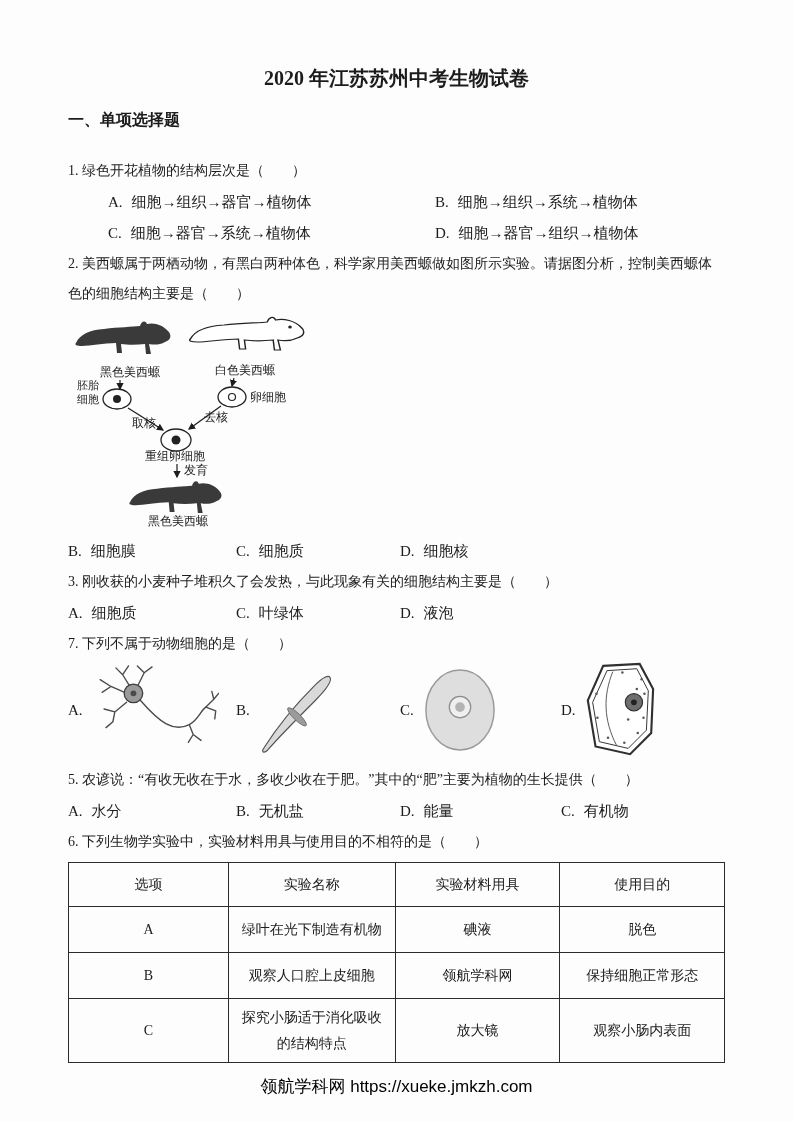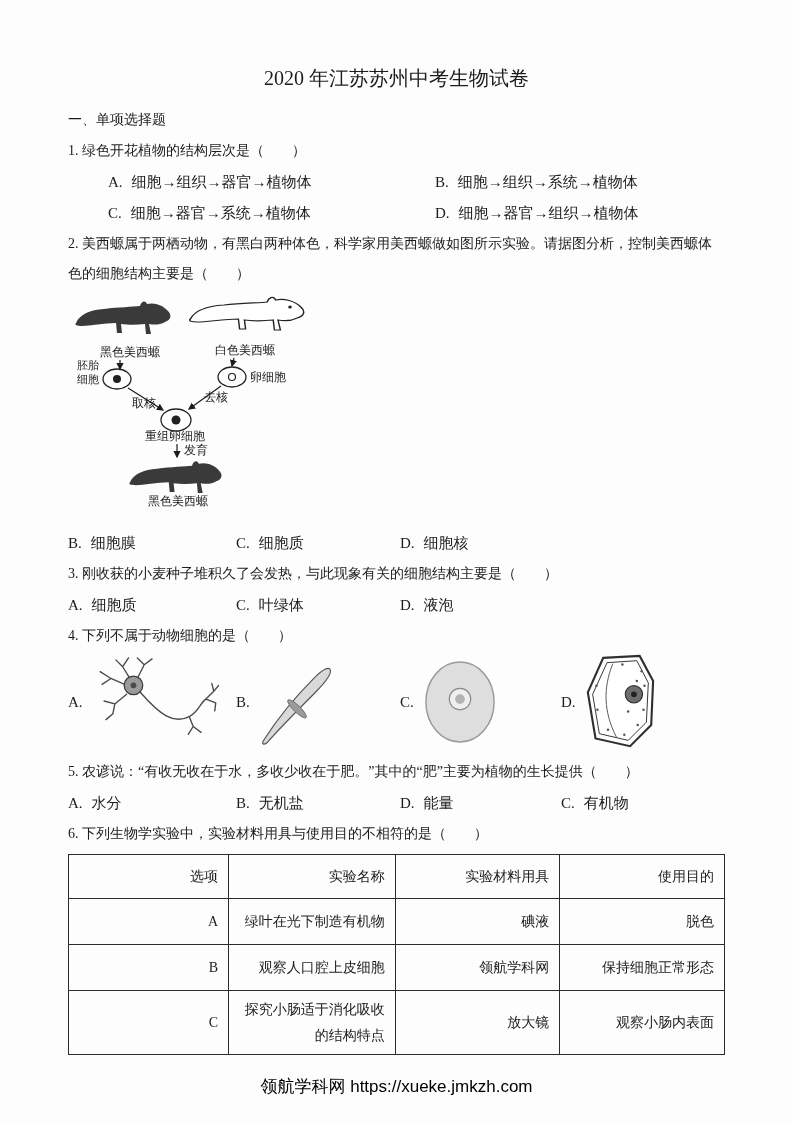--- a/index.html
+++ b/index.html
@@ -2,33 +2,33 @@
 <html><head>
 <meta charset="utf-8">
 <style>
   html,body{margin:0;padding:0;}
   body{
     width:793px;height:1122px;background:#fdfdfd;color:#1c1c1c;
     font-family:"Liberation Serif","DejaVu Serif",serif;
     position:relative;overflow:hidden;
   }
   .page{padding:64px 68px 0 68px;width:657px;}
-  .title{font-size:20px;font-weight:normal;text-align:center;line-height:28px;margin:0 0 16px 0;}
-  .section-header{font-size:14px;font-weight:normal;line-height:24px;margin:0 0 4px 0;}
+  .title{font-size:20px;font-weight:bold;text-align:center;line-height:28px;margin:0 0 16px 0;}
+  .section-header{font-size:16px;font-weight:bold;line-height:24px;margin:0 0 24px 0;}
   .qtext{font-size:14px;line-height:30px;margin:0;}
   .opt-row{display:grid;grid-template-columns:168px 164px 161px 1fr;font-size:15px;line-height:30px;margin:1px 0;}
   .opt-row.two-col{grid-template-columns:327px 1fr;margin-left:40px;}
   .opt{white-space:nowrap;}
   .opt .letter{display:inline-block;margin-right:9px;}
-  .diagram-wrap{height:217px;margin:4px 0 18px 0;}
+  .diagram-wrap{height:217px;margin:4px 0 6px 0;}
   .cells-row{display:grid;grid-template-columns:168px 164px 161px 1fr;align-items:center;height:98px;margin:2px 0 6px 0;}
   .cell-fig{display:flex;align-items:center;gap:8px;font-size:15px;}
   .q6-table{border-collapse:collapse;width:657px;margin-top:5px;table-layout:fixed;}
   .q6-table th,.q6-table td{
-    border:1px solid #2b2b2b;text-align:right;vertical-align:middle;
+    border:1px solid #2b2b2b;text-align:center;vertical-align:middle;
     font-weight:normal;font-size:14px;line-height:26px;padding:2px 10px;
   }
   .q6-table col.c1{width:24.4%;} .q6-table col.c2{width:25.4%;}
   .q6-table col.c3{width:25.1%;} .q6-table col.c4{width:25.1%;}
   .q6-table tr.hrow{height:44px;} .q6-table tr.r1,.q6-table tr.r2{height:46px;}
   .q6-table tr.r3{height:64px;}
   .footer{
     position:absolute;left:0;bottom:24px;width:100%;text-align:center;
     color:#000000;font-size:17px;font-family:"Liberation Sans","DejaVu Sans",sans-serif;
   }
@@ -115,21 +115,21 @@
   <div>
     <p class="qtext">3. 刚收获的小麦种子堆积久了会发热，与此现象有关的细胞结构主要是（　　）</p>
     <div class="opt-row">
       <span class="opt"><span class="letter">A.</span><span>细胞质</span></span>
       <span class="opt"><span class="letter">C.</span><span>叶绿体</span></span>
       <span class="opt"><span class="letter">D.</span><span>液泡</span></span>
     </div>
   </div>
 
   <div>
-    <p class="qtext">4. 下列不属于动物细胞的是（　　）</p>
+    <p class="qtext">7. 下列不属于动物细胞的是（　　）</p>
     <div class="cells-row">
 
       <span class="cell-fig">
         <span class="letter">A.</span>
         <svg width="128" height="96" viewBox="0 0 130 98">
           <g stroke="#4a4a4a" stroke-width="1.4" fill="none" stroke-linecap="round">
             <path d="M40,26 L32,13 M32,13 L25,6 M32,13 L38,4"></path>
             <path d="M34,31 L20,25 M20,25 L9,18 M20,25 L11,31"></path>
             <path d="M36,41 L24,51 M24,51 L13,48 M24,51 L22,61 M22,61 L15,67"></path>
             <path d="M48,23 L54,11 M54,11 L47,4 M54,11 L62,5"></path>

